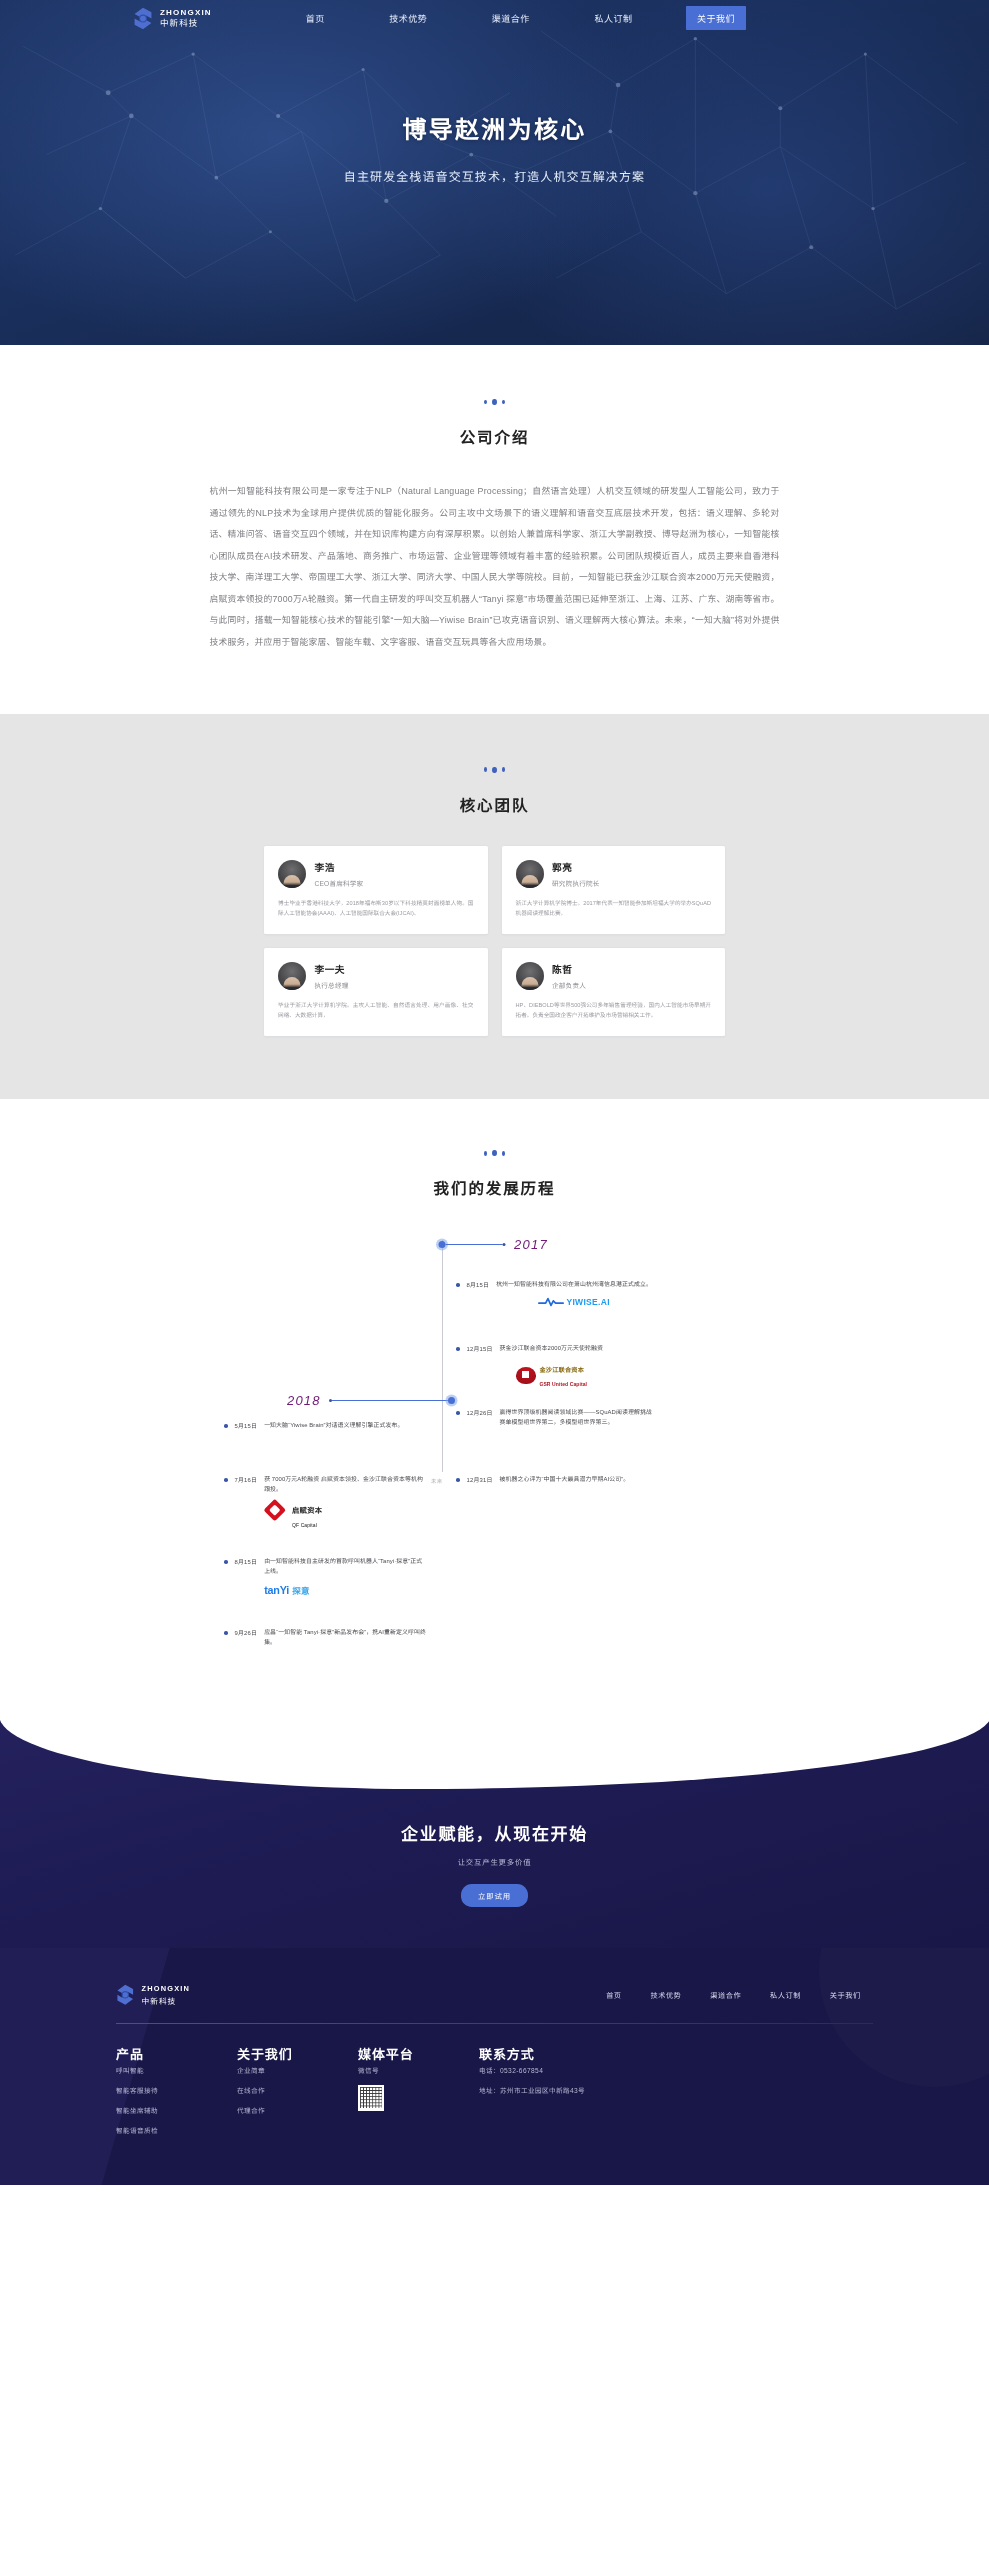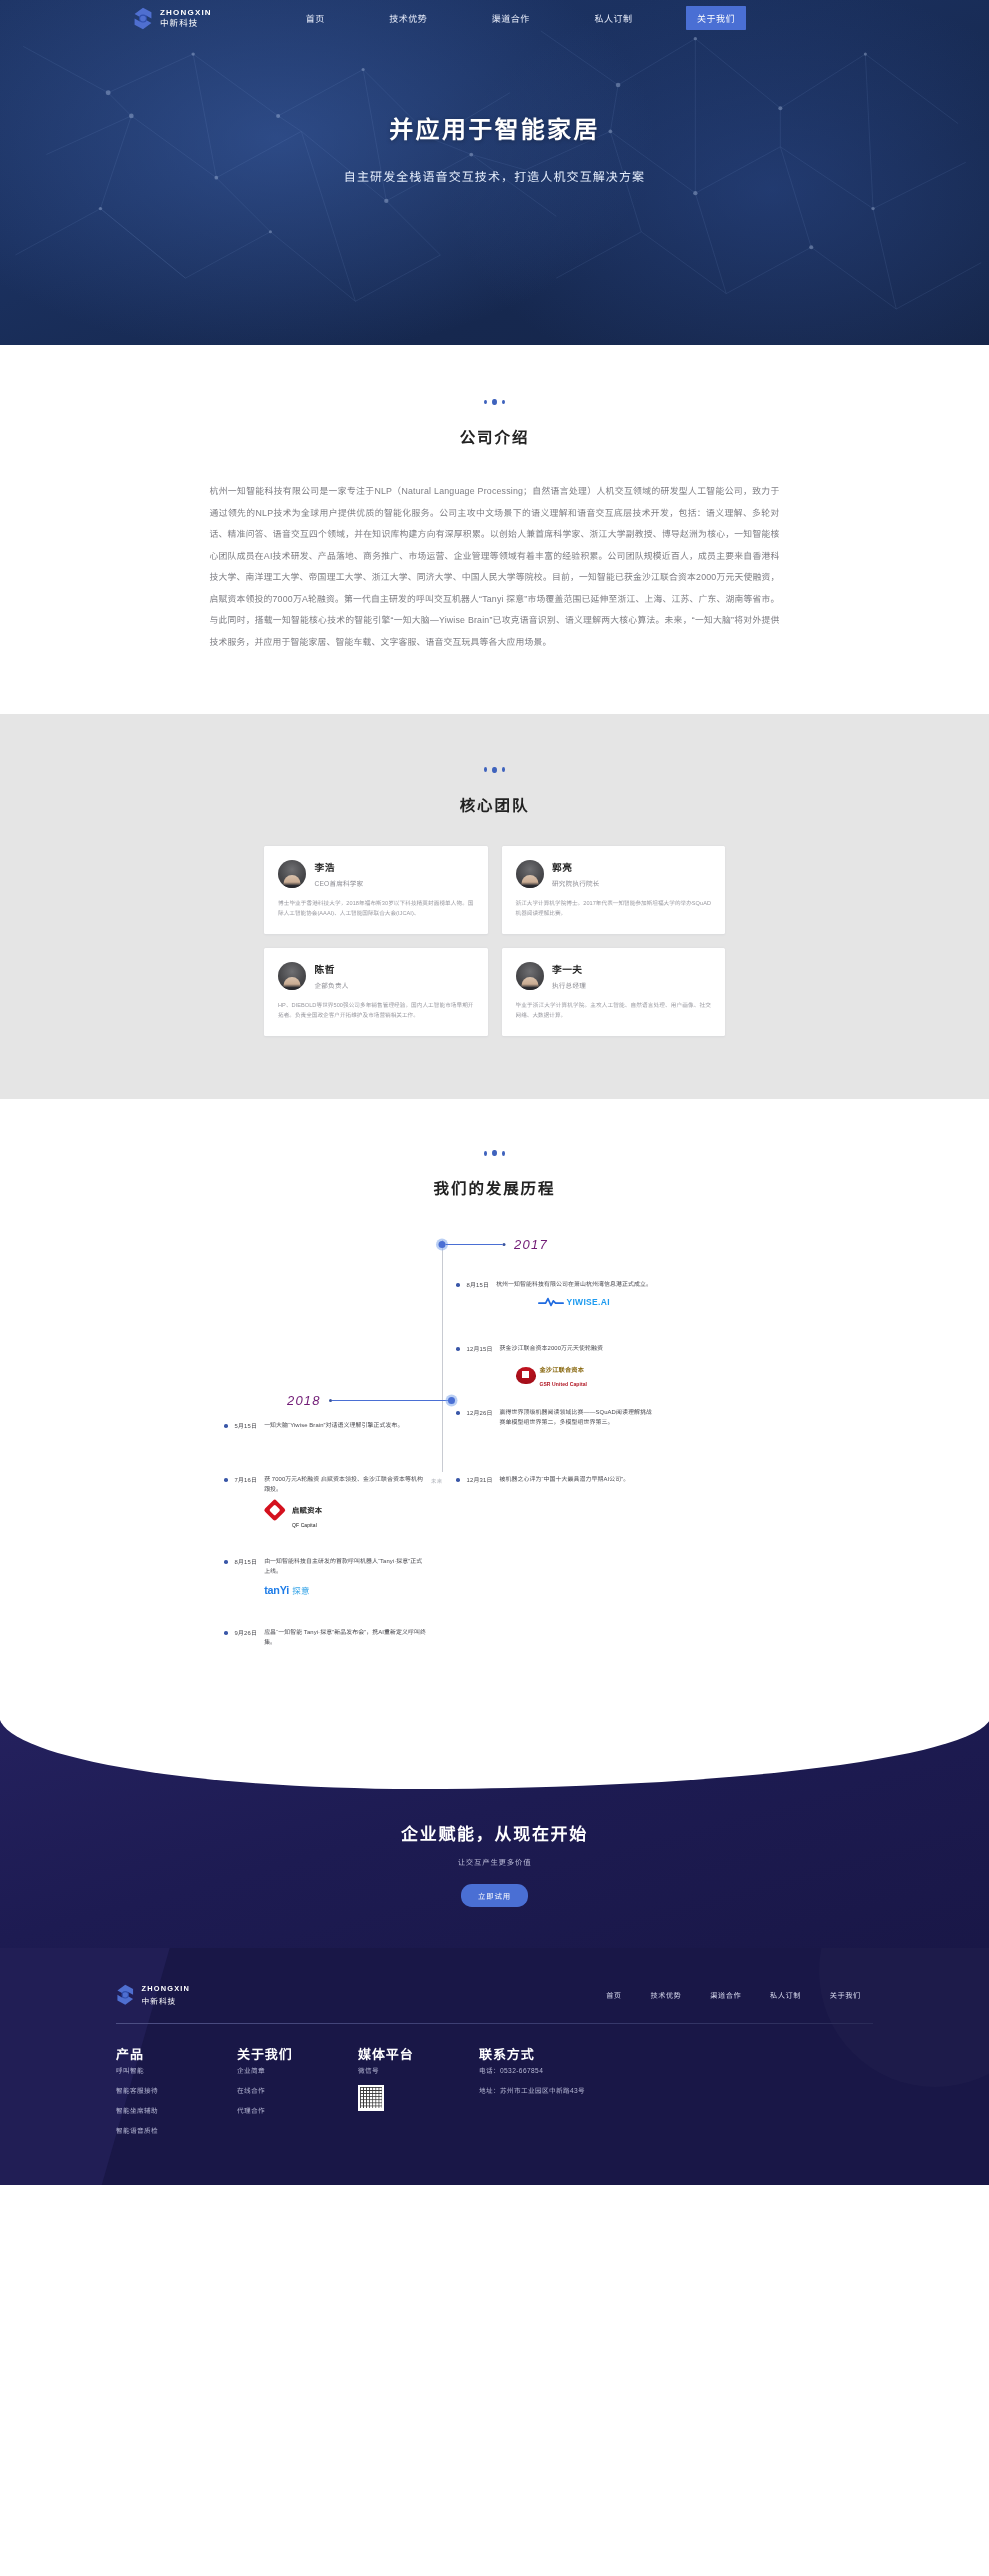--- a/index.html
+++ b/index.html
@@ -148,21 +148,21 @@
   }
   .qf-mark::after{
     content:""; position:absolute; left:3.9px; top:3.9px; width:7.7px; height:7.7px;
     background:#fff; border-radius:1.5px;
   }
   .qf-txt{ margin-left:9.3px; line-height:1.15; }
   .qf-cn{ color:#1a1a1a; font-size:7.3px; font-weight:700; letter-spacing:0.3px; }
   .qf-en{ color:#1a1a1a; font-size:5px; letter-spacing:0.1px; margin-top:0.8px; }
   .lg-tanyi{ display:flex; align-items:flex-end; }
   .tanyi-en{ color:#1f7de8; font-size:10.8px; font-weight:700; letter-spacing:-0.2px; }
-  .tanyi-cn{ color:#3aa6e8; font-size:8.5px; font-weight:400; margin-left:3.1px; letter-spacing:0.4px; }
+  .tanyi-cn{ color:#3aa6e8; font-size:8.5px; font-weight:700; margin-left:3.1px; letter-spacing:0.4px; }
 
   
   .cta{
     position:relative; width:989px; height:232px; overflow:hidden;
     background:linear-gradient(165deg,#24215e 0%,#1d1b52 45%,#191747 100%);
     margin-top:-42px;
   }
   .cta-curve{
     position:absolute; top:-1.5px; left:-1.5px; width:992px; height:74px;
     background:#fff; border-radius:0 0 58% 42% / 0 0 100% 100%;
@@ -276,21 +276,21 @@
     <div class="nav-links">
       <div class="nav-link">首页</div>
       <div class="nav-link">技术优势</div>
       <div class="nav-link">渠道合作</div>
       <div class="nav-link">私人订制</div>
       <div class="nav-link active">关于我们</div>
     </div>
   </nav>
 
   <div class="hero-inner">
-    <h1 class="hero-title">并应用于智能家居</h1>
+    <h1 class="hero-title">博导赵洲为核心</h1>
     <p class="hero-sub">自主研发全栈语音交互技术，打造人机交互解决方案</p>
   </div>
 </section>
 
 <section class="intro">
   <div class="dots">
     <span class="dot"></span>
     <span class="dot mid"></span>
     <span class="dot"></span>
   </div>
@@ -326,36 +326,36 @@
           <div class="t-role">研究院执行院长</div>
         </div>
       </div>
       <div class="t-desc">浙江大学计算机学院博士。2017年代表一知智能参加斯坦福大学的举办SQuAD机器阅读理解比赛，</div>
     </div>
 
     <div class="t-card">
       <div class="t-head">
         <div class="t-avatar"></div>
         <div class="t-meta">
-          <div class="t-name">陈哲</div>
-          <div class="t-role">企部负责人</div>
-        </div>
-      </div>
-      <div class="t-desc">HP、DIEBOLD等世界500强公司多年销售管理经验，国内人工智能市场早期开拓者。负责全国政企客户开拓维护及市场营销相关工作。</div>
+          <div class="t-name">李一夫</div>
+          <div class="t-role">执行总经理</div>
+        </div>
+      </div>
+      <div class="t-desc">毕业于浙江大学计算机学院。主攻人工智能、自然语言处理、用户画像、社交网络、大数据计算，</div>
     </div>
 
     <div class="t-card">
       <div class="t-head">
         <div class="t-avatar"></div>
         <div class="t-meta">
-          <div class="t-name">李一夫</div>
-          <div class="t-role">执行总经理</div>
-        </div>
-      </div>
-      <div class="t-desc">毕业于浙江大学计算机学院。主攻人工智能、自然语言处理、用户画像、社交网络、大数据计算，</div>
+          <div class="t-name">陈哲</div>
+          <div class="t-role">企部负责人</div>
+        </div>
+      </div>
+      <div class="t-desc">HP、DIEBOLD等世界500强公司多年销售管理经验，国内人工智能市场早期开拓者。负责全国政企客户开拓维护及市场营销相关工作。</div>
     </div>
 
   </div>
 </section>
 
 <section class="tl-sec">
   <div class="dots">
     <span class="dot"></span>
     <span class="dot mid"></span>
     <span class="dot"></span>

